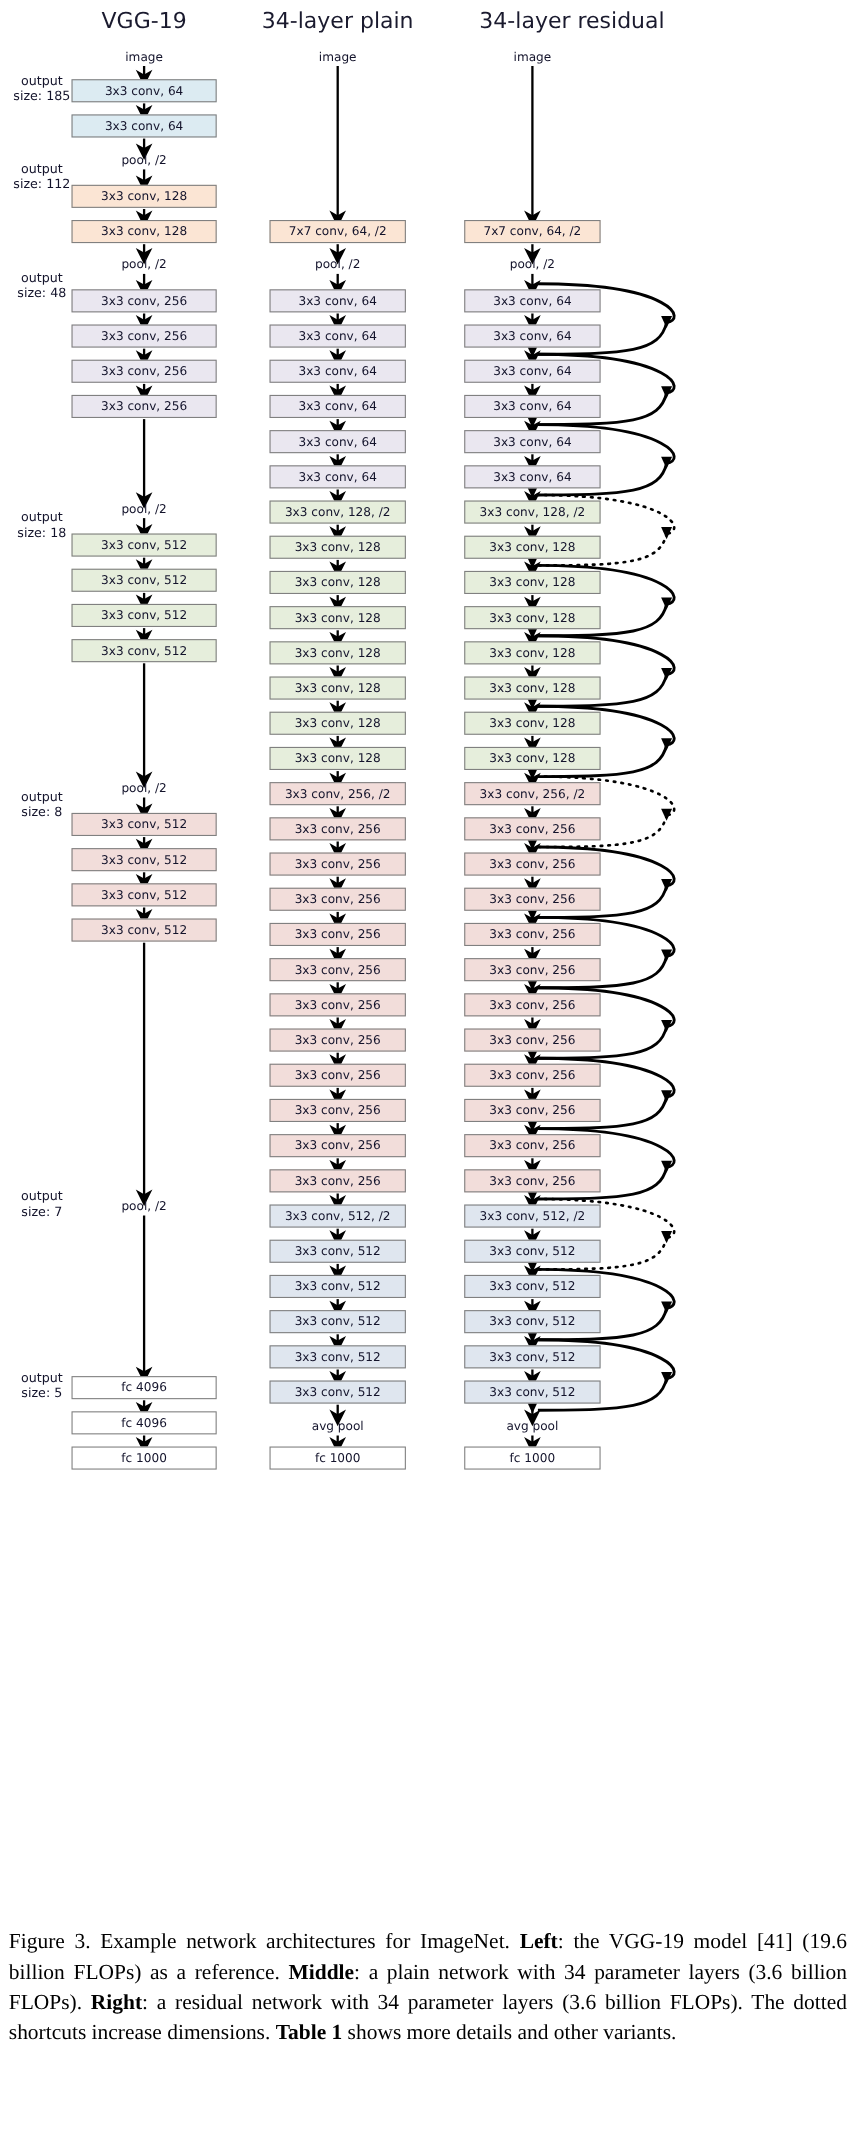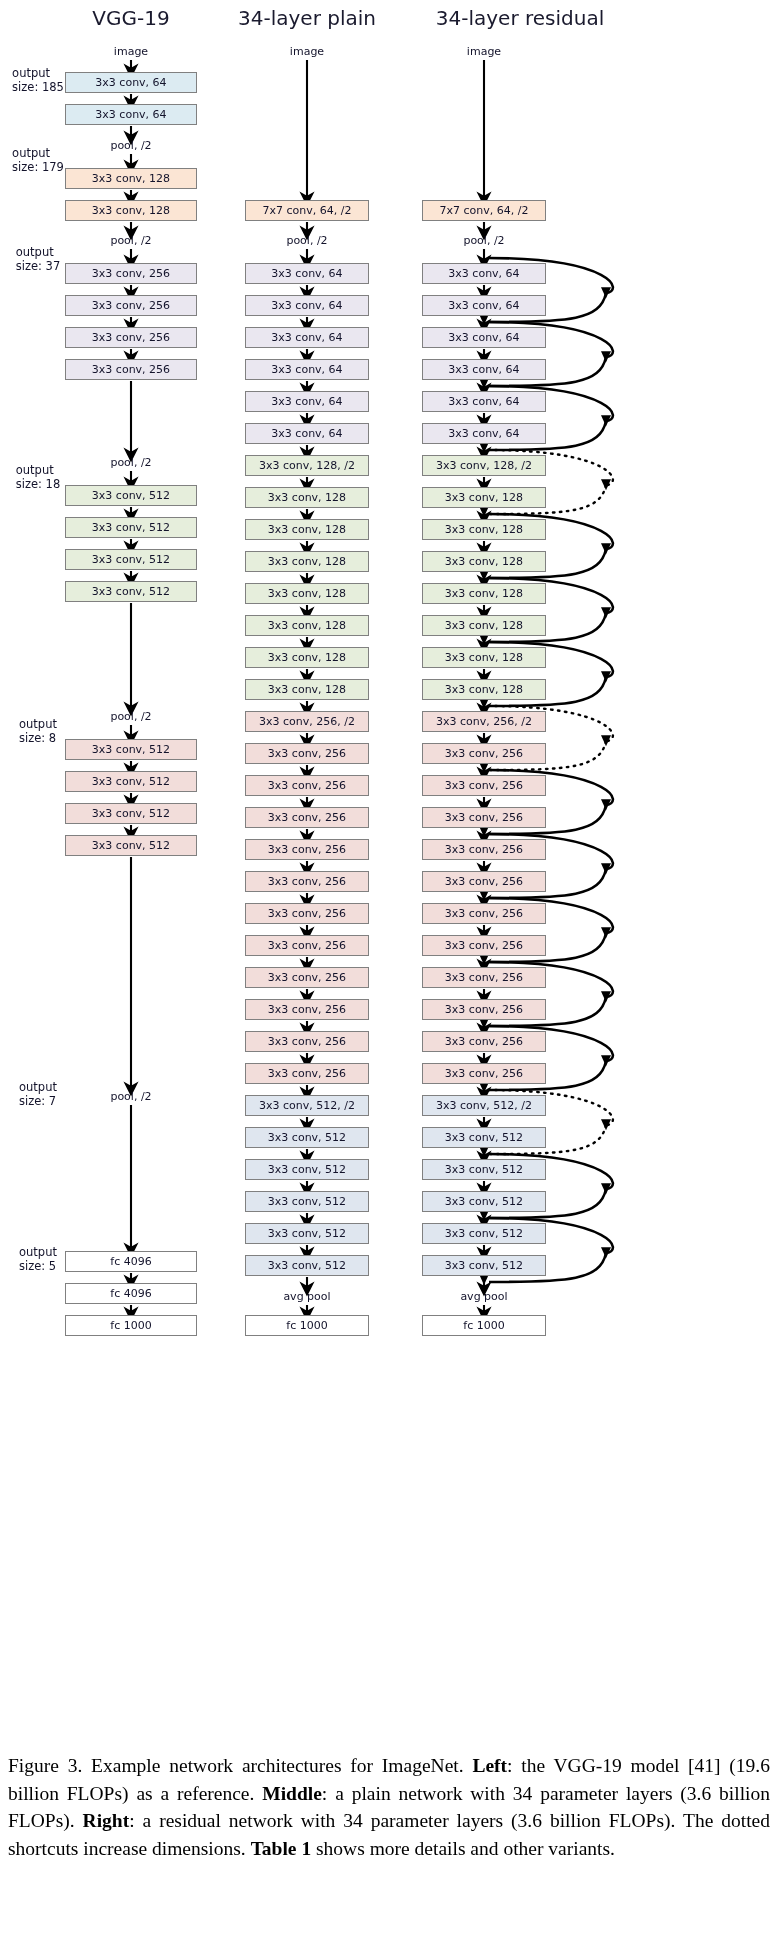--- a/index.html
+++ b/index.html
@@ -6,21 +6,21 @@
   body{width:778px;height:1942px;position:relative;
        font-family:"DejaVu Sans","Liberation Sans",sans-serif;color:#1a1a2e;}
   #fig{position:absolute;left:0;top:0;width:778px;height:1742px;}
   .col-title{position:absolute;font-size:20px;color:#1a1a2e;text-align:right;
              white-space:nowrap;transform:translateX(-50%);}
   .node{position:absolute;box-sizing:border-box;height:21px;line-height:19px;
         border:1.5px solid #808080;text-align:center;font-size:11px;
         transform:translateX(-50%);white-space:nowrap;color:#13132b;}
   .plain-label{position:absolute;font-size:11px;text-align:center;white-space:nowrap;
                transform:translateX(-50%);color:#13132b;line-height:13px;}
-  .osize{position:absolute;font-size:11.5px;white-space:nowrap;
+  .osize{position:absolute;font-size:11.5px;text-align:center;white-space:nowrap;
          transform:translateX(-50%);line-height:14px;color:#13132b;}
   .osize span{display:block;}
   svg.arrows{position:absolute;left:0;top:0;width:778px;height:1742px;
              pointer-events:none;overflow:visible;}
   #caption{position:absolute;left:8px;top:1752px;width:762px;
            font-family:"Liberation Serif","DejaVu Serif",serif;
            font-size:19.5px;line-height:27.5px;text-align:justify;color:#000;}
   #caption b{font-weight:bold;}
 </style>
 </head>
@@ -279,25 +279,25 @@
     <div class="node" style="left: 484px; top: 1223px; width: 124px; background: rgb(223, 230, 239);">3x3 conv, 512</div>
     <div class="node" style="left: 484px; top: 1255px; width: 124px; background: rgb(223, 230, 239);">3x3 conv, 512</div>
     <div class="plain-label" style="left: 484px; top: 1290px;">avg pool</div>
     <div class="node" style="left: 484px; top: 1315px; width: 124px; background: rgb(255, 255, 255);">fc 1000</div>
     <div class="osize" style="left: 38px; top: 66px;">
       <span>output</span>
       <span>size: 185</span>
     </div>
     <div class="osize" style="left: 38px; top: 146px;">
       <span>output</span>
-      <span>size: 179</span>
+      <span>size: 112</span>
     </div>
     <div class="osize" style="left: 38px; top: 245px;">
       <span>output</span>
-      <span>size: 37</span>
+      <span>size: 48</span>
     </div>
     <div class="osize" style="left: 38px; top: 463px;">
       <span>output</span>
       <span>size: 18</span>
     </div>
     <div class="osize" style="left: 38px; top: 717px;">
       <span>output</span>
       <span>size: 8</span>
     </div>
     <div class="osize" style="left: 38px; top: 1080px;">

